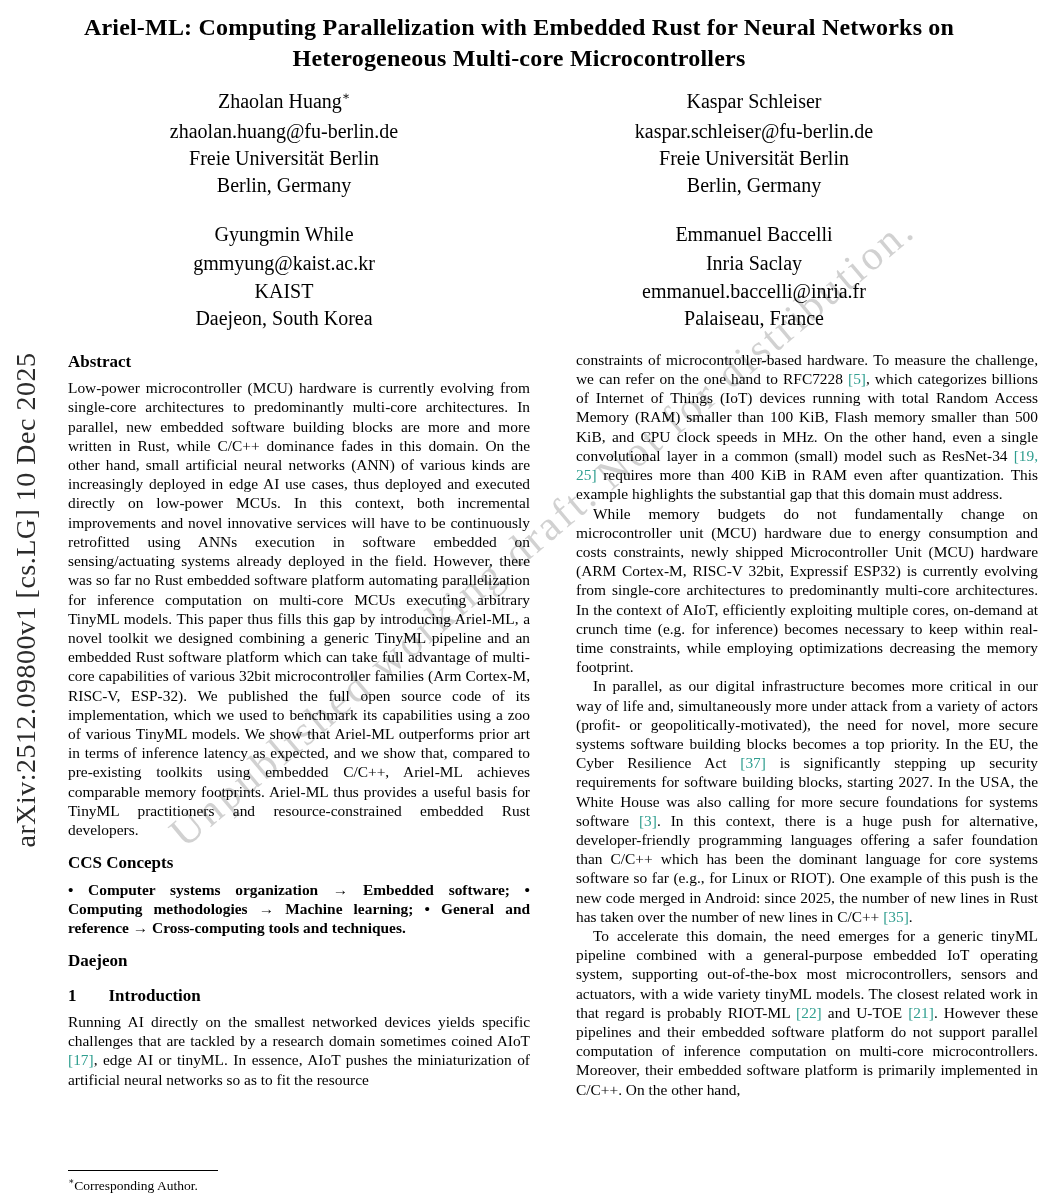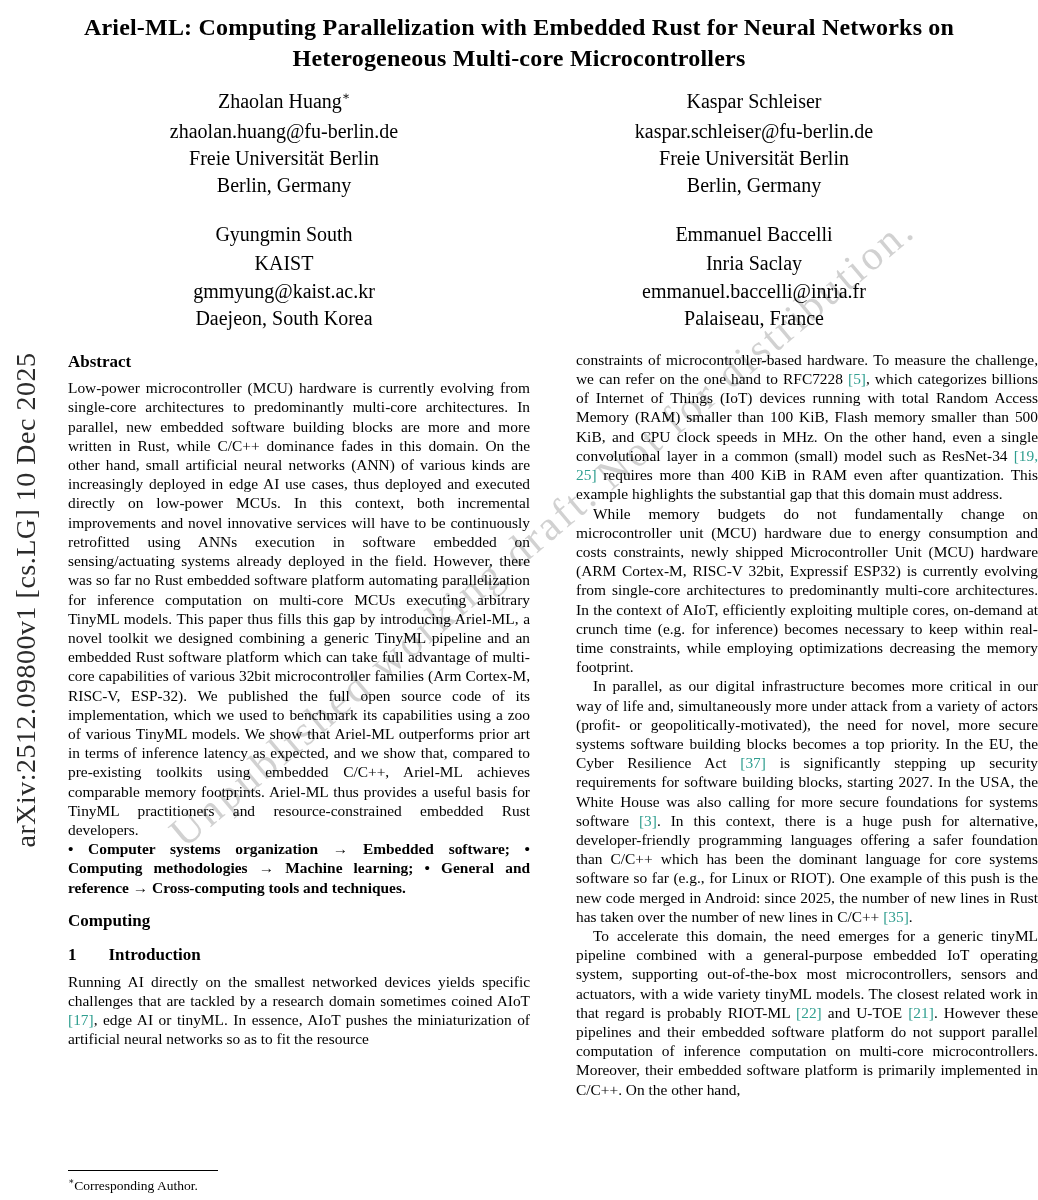--- a/index.html
+++ b/index.html
@@ -100,45 +100,46 @@
       </div>
 
       <div class="author">
         <div class="name"><span>Kaspar Schleiser</span><sup></sup></div>
         <div class="detail">kaspar.schleiser@fu-berlin.de</div>
         <div class="detail">Freie Universität Berlin</div>
         <div class="detail">Berlin, Germany</div>
       </div>
 
       <div class="author">
-        <div class="name"><span>Gyungmin South</span><sup></sup></div>
+        <div class="name"><span>Gyungmin While</span><sup></sup></div>
+        <div class="detail">gmmyung@kaist.ac.kr</div>
         <div class="detail">KAIST</div>
-        <div class="detail">gmmyung@kaist.ac.kr</div>
         <div class="detail">Daejeon, South Korea</div>
       </div>
 
       <div class="author">
         <div class="name"><span>Emmanuel Baccelli</span><sup></sup></div>
         <div class="detail">Inria Saclay</div>
         <div class="detail">emmanuel.baccelli@inria.fr</div>
         <div class="detail">Palaiseau, France</div>
       </div>
 
     </div>
   </div>
 
   <div class="columns">
 
     <div class="col">
       <h2 class="subhead first">Abstract</h2>
       <p>Low-power microcontroller (MCU) hardware is currently evolving from single-core architectures to predominantly multi-core architectures. In parallel, new embedded software building blocks are more and more written in Rust, while C/C++ dominance fades in this domain. On the other hand, small artificial neural networks (ANN) of various kinds are increasingly deployed in edge AI use cases, thus deployed and executed directly on low-power MCUs. In this context, both incremental improvements and novel innovative services will have to be continuously retrofitted using ANNs execution in software embedded on sensing/actuating systems already deployed in the field. However, there was so far no Rust embedded software platform automating parallelization for inference computation on multi-core MCUs executing arbitrary TinyML models. This paper thus fills this gap by introducing Ariel-ML, a novel toolkit we designed combining a generic TinyML pipeline and an embedded Rust software platform which can take full advantage of multi-core capabilities of various 32bit microcontroller families (Arm Cortex-M, RISC-V, ESP-32). We published the full open source code of its implementation, which we used to benchmark its capabilities using a zoo of various TinyML models. We show that Ariel-ML outperforms prior art in terms of inference latency as expected, and we show that, compared to pre-existing toolkits using embedded C/C++, Ariel-ML achieves comparable memory footprints. Ariel-ML thus provides a useful basis for TinyML practitioners and resource-constrained embedded Rust developers.</p>
 
+      <h2 class="subhead">CCS Concepts</h2>
       <p class="ccs-text">• Computer systems organization → Embedded software; • Computing methodologies → Machine learning; • General and reference → Cross-computing tools and techniques.</p>
 
-      <h2 class="subhead">Computing</h2>
+      <h2 class="subhead">Daejeon</h2>
 
       <h2 class="subhead"><span>1</span><span class="num-gap">Introduction</span></h2>
       <p>Running AI directly on the smallest networked devices yields specific challenges that are tackled by a research domain sometimes coined AIoT <span class="cite">[17]</span>, edge AI or tinyML. In essence, AIoT pushes the miniaturization of artificial neural networks so as to fit the resource</p>
     </div>
 
     <div class="col">
       <p>constraints of microcontroller-based hardware. To measure the challenge, we can refer on the one hand to RFC7228 <span class="cite">[5]</span>, which categorizes billions of Internet of Things (IoT) devices running with total Random Access Memory (RAM) smaller than 100 KiB, Flash memory smaller than 500 KiB, and CPU clock speeds in MHz. On the other hand, even a single convolutional layer in a common (small) model such as ResNet-34 <span class="cite">[19, 25]</span> requires more than 400 KiB in RAM even after quantization. This example highlights the substantial gap that this domain must address.</p>
       <p class="indent">While memory budgets do not fundamentally change on microcontroller unit (MCU) hardware due to energy consumption and costs constraints, newly shipped Microcontroller Unit (MCU) hardware (ARM Cortex-M, RISC-V 32bit, Expressif ESP32) is currently evolving from single-core architectures to predominantly multi-core architectures. In the context of AIoT, efficiently exploiting multiple cores, on-demand at crunch time (e.g. for inference) becomes necessary to keep within real-time constraints, while employing optimizations decreasing the memory footprint.</p>
       <p class="indent">In parallel, as our digital infrastructure becomes more critical in our way of life and, simultaneously more under attack from a variety of actors (profit- or geopolitically-motivated), the need for novel, more secure systems software building blocks becomes a top priority. In the EU, the Cyber Resilience Act <span class="cite">[37]</span> is significantly stepping up security requirements for software building blocks, starting 2027. In the USA, the White House was also calling for more secure foundations for systems software <span class="cite">[3]</span>. In this context, there is a huge push for alternative, developer-friendly programming languages offering a safer foundation than C/C++ which has been the dominant language for core systems software so far (e.g., for Linux or RIOT). One example of this push is the new code merged in Android: since 2025, the number of new lines in Rust has taken over the number of new lines in C/C++ <span class="cite">[35]</span>.</p>
       <p class="indent">To accelerate this domain, the need emerges for a generic tinyML pipeline combined with a general-purpose embedded IoT operating system, supporting out-of-the-box most microcontrollers, sensors and actuators, with a wide variety tinyML models. The closest related work in that regard is probably RIOT-ML <span class="cite">[22]</span> and U-TOE <span class="cite">[21]</span>. However these pipelines and their embedded software platform do not support parallel computation of inference computation on multi-core microcontrollers. Moreover, their embedded software platform is primarily implemented in C/C++. On the other hand,</p>

